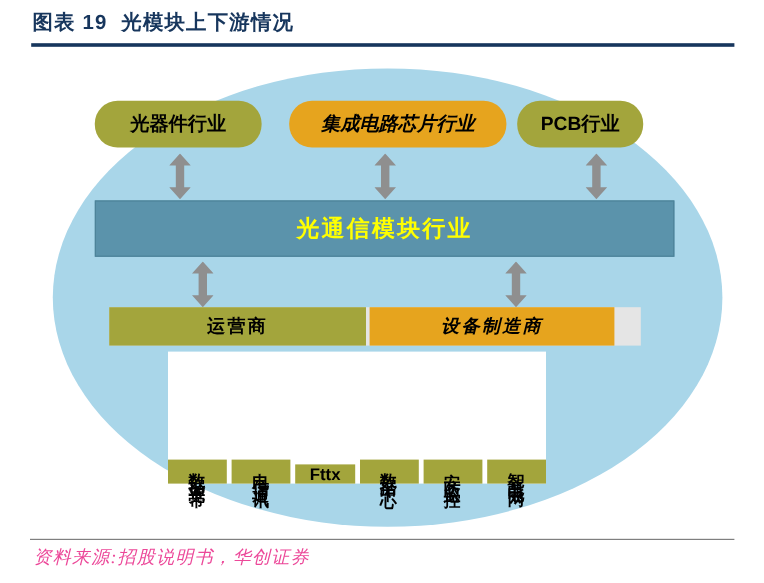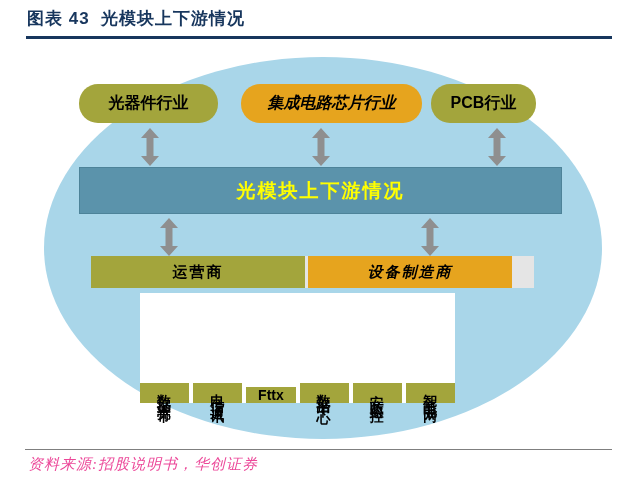--- a/index.html
+++ b/index.html
@@ -152,40 +152,40 @@
     font-family: "Liberation Serif", "DejaVu Serif", serif;
     color: #ec4899;
     letter-spacing: 1px;
   }
 </style>
 </head>
 <body>
 
 <div class="page">
 
-  <h1 class="figure-title">图表 43  光模块上下游情况</h1>
+  <h1 class="figure-title">图表 19  光模块上下游情况</h1>
   <div class="title-rule"></div>
 
   <div class="ellipse"></div>
 
   <div class="box olive upstream-1">光器件行业</div>
   <div class="box gold upstream-2">集成电路芯片行业</div>
   <div class="box olive upstream-3">PCB行业</div>
 
   <svg class="v-arrow a1" width="18" height="38" viewBox="0 0 18 38">
     <polygon points="9,0 18,10 12.5,10 12.5,28 18,28 9,38 0,28 5.5,28 5.5,10 0,10" fill="#8f8f8f"></polygon>
   </svg>
   <svg class="v-arrow a2" width="18" height="38" viewBox="0 0 18 38">
     <polygon points="9,0 18,10 12.5,10 12.5,28 18,28 9,38 0,28 5.5,28 5.5,10 0,10" fill="#8f8f8f"></polygon>
   </svg>
   <svg class="v-arrow a3" width="18" height="38" viewBox="0 0 18 38">
     <polygon points="9,0 18,10 12.5,10 12.5,28 18,28 9,38 0,28 5.5,28 5.5,10 0,10" fill="#8f8f8f"></polygon>
   </svg>
 
-  <div class="core-band">光模块上下游情况</div>
+  <div class="core-band">光通信模块行业</div>
 
   <svg class="v-arrow a4" width="18" height="38" viewBox="0 0 18 38">
     <polygon points="9,0 18,10 12.5,10 12.5,28 18,28 9,38 0,28 5.5,28 5.5,10 0,10" fill="#8f8f8f"></polygon>
   </svg>
   <svg class="v-arrow a5" width="18" height="38" viewBox="0 0 18 38">
     <polygon points="9,0 18,10 12.5,10 12.5,28 18,28 9,38 0,28 5.5,28 5.5,10 0,10" fill="#8f8f8f"></polygon>
   </svg>
 
   <div class="channel-row">
     <div class="channel-box olive channel-1">运营商</div>

